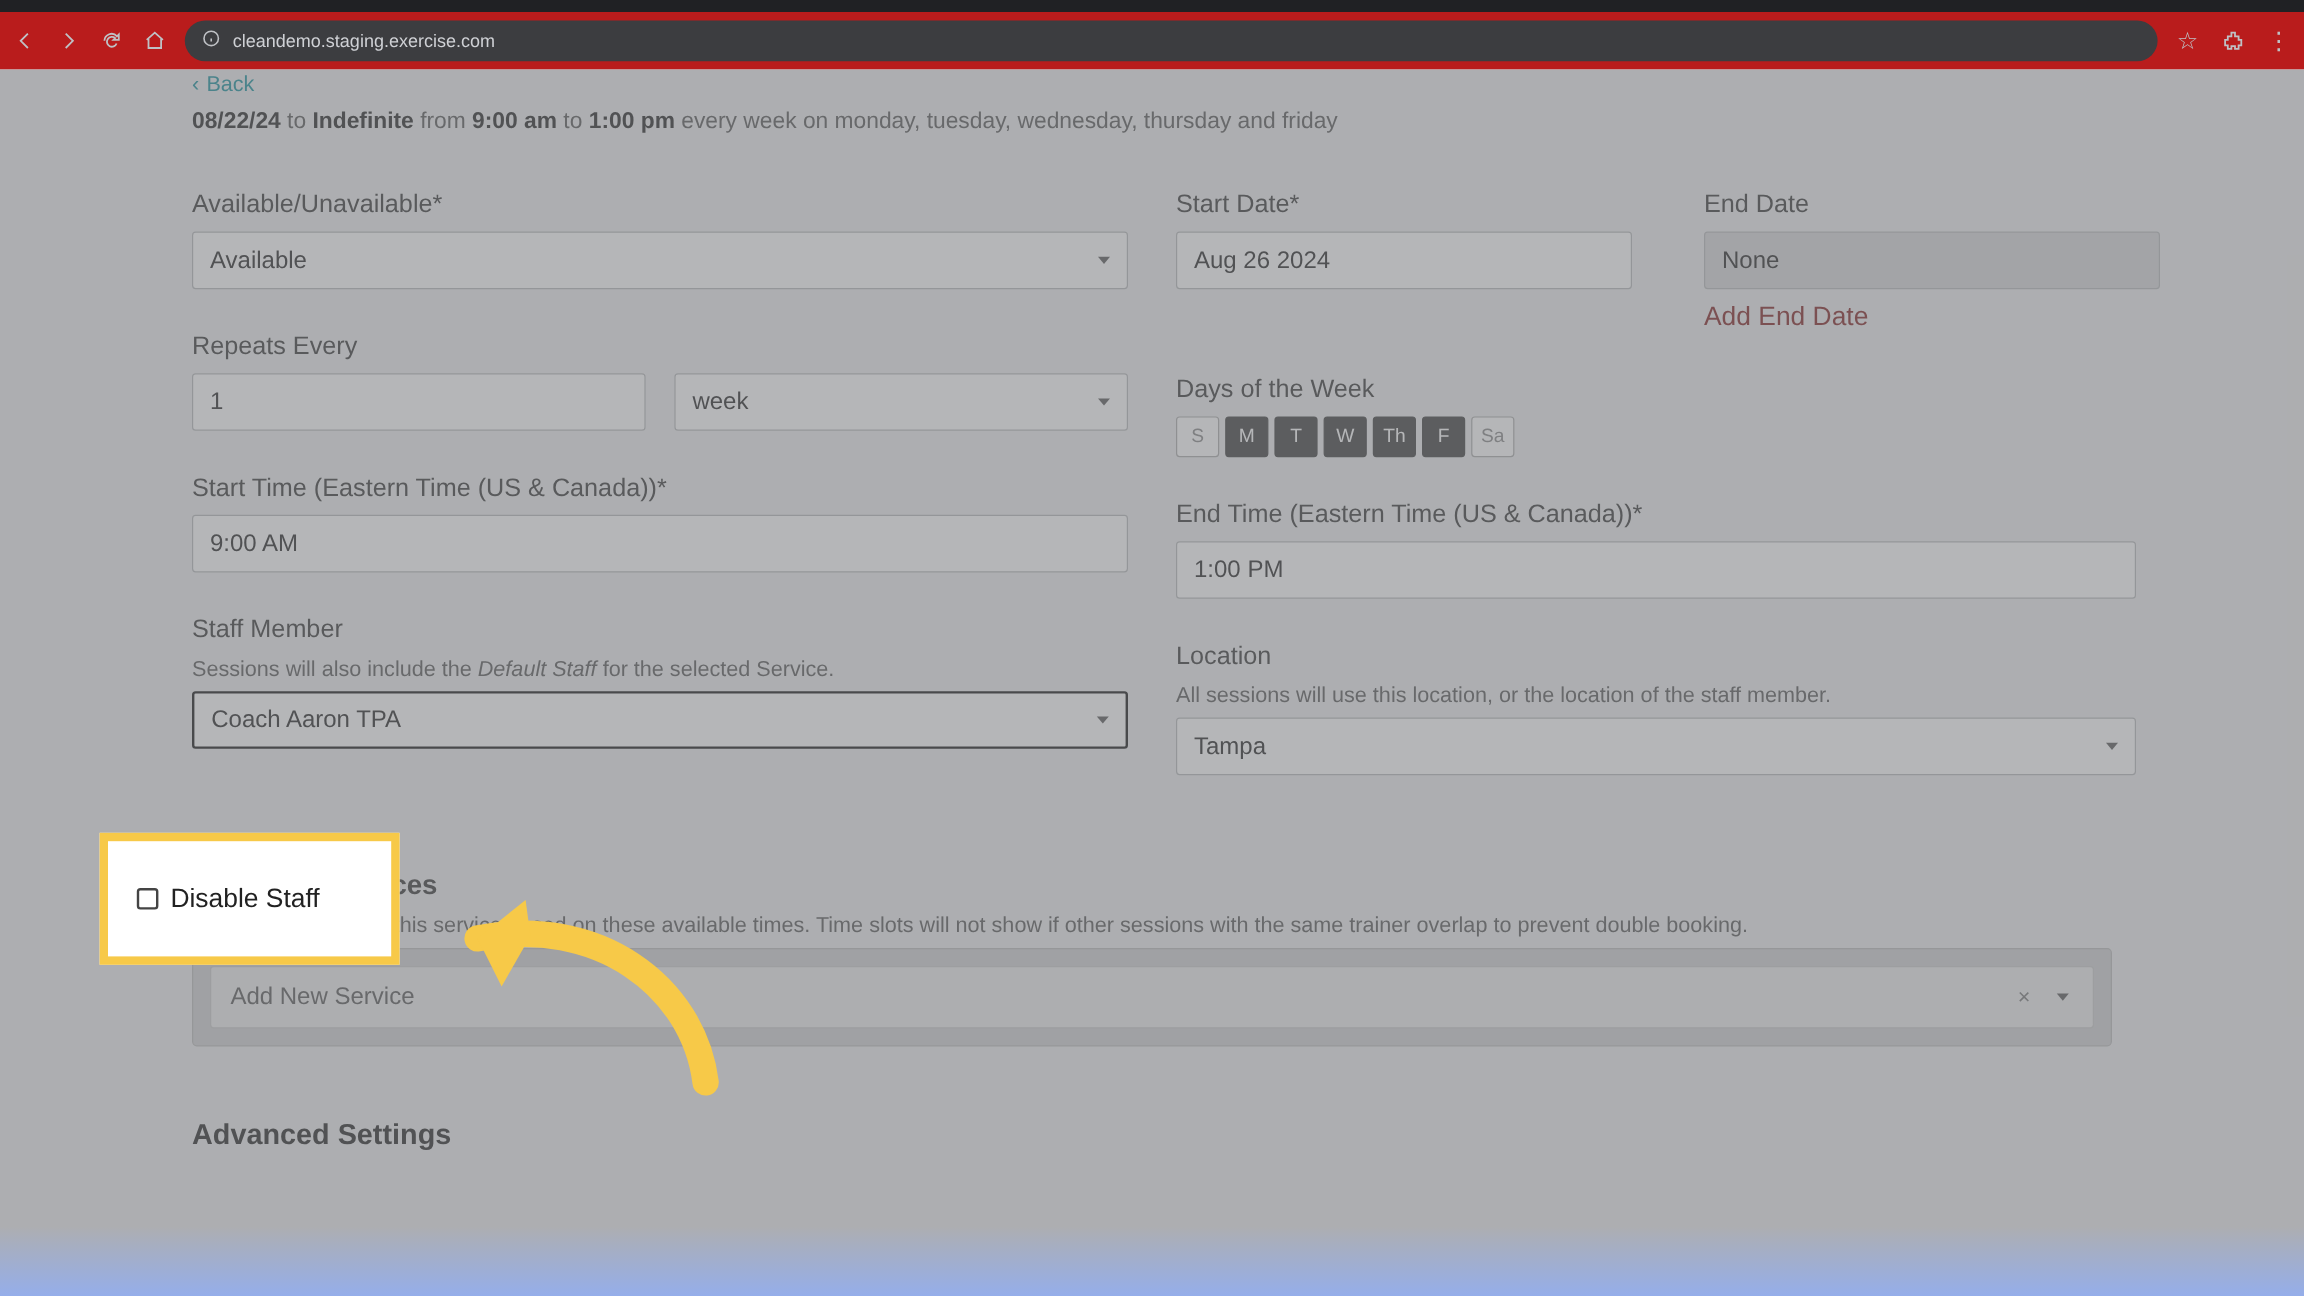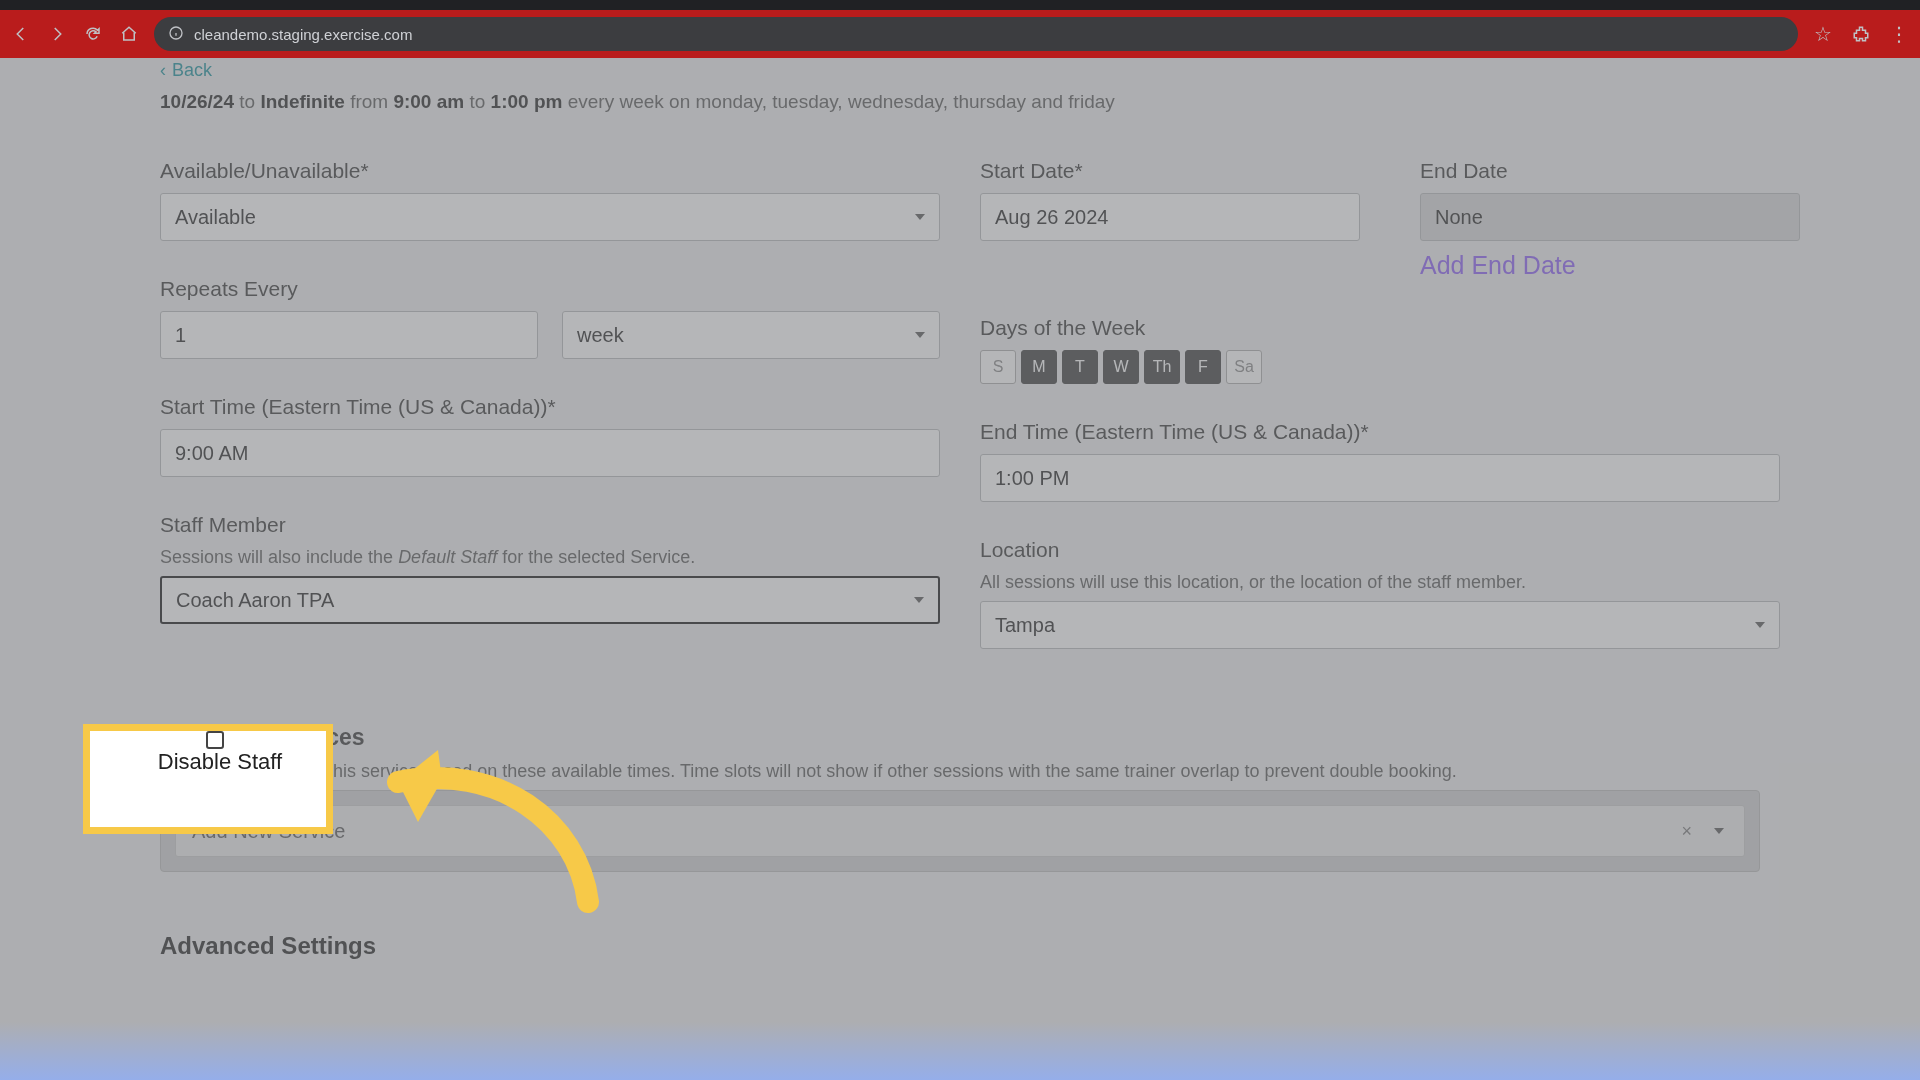--- a/index.html
+++ b/index.html
@@ -155,22 +155,22 @@
     background:#3a3a3a;
     color:#fff;
     border-color:#3a3a3a;
   }
 
   .staff-select {
     border:2px solid #111;
   }
 
   .link-teal {
-    color:#8b5cf6;
-    font-size:25px;
+    color:#7f1d1d;
+    font-size:22px;
     margin-top:10px;
     display:inline-block;
   }
 
   .bookable-section {
     margin-top:10px;
   }
   .bookable-section .big-card {
     background:#d0d1d2;
     border:1px solid #bbb;
@@ -204,29 +204,28 @@
   .dim-overlay {
     position:absolute;
     left:0; top:0; right:0; bottom:0;
     background: rgba(120,122,125,0.55);
     pointer-events:none;
   }
 
   
   .highlight-box {
     position:absolute;
-    left:83px; top:666px;
+    left:83px; top:636px;
     width:250px; height:110px;
     background:#fff;
     border:7px solid #f7c948;
     z-index:5;
     display:flex;
     align-items:center;
     padding-left:24px;
-    flex-direction:column;
   }
   .checkbox {
     width:18px; height:18px;
     border:2px solid #444;
     border-radius:3px;
     margin-right:10px;
     cursor:pointer;
   }
   .disable-label {
     font-size:22px;
@@ -299,21 +298,21 @@
 <div class="page-area">
   <div class="content">
     <div class="inner">
       <div class="back-link">
         <span>‹</span>
         <span>Back</span>
       </div>
 
 
       <div class="schedule-summary">
-        <span class="b">10/26/24</span>
+        <span class="b">08/22/24</span>
         <span>to</span>
         <span class="b">Indefinite</span>
         <span>from</span>
         <span class="b">9:00 am</span>
         <span>to</span>
         <span class="b">1:00 pm</span>
         <span>every week on monday, tuesday, wednesday, thursday and friday</span>
       </div>
 
       <div class="form-grid">

